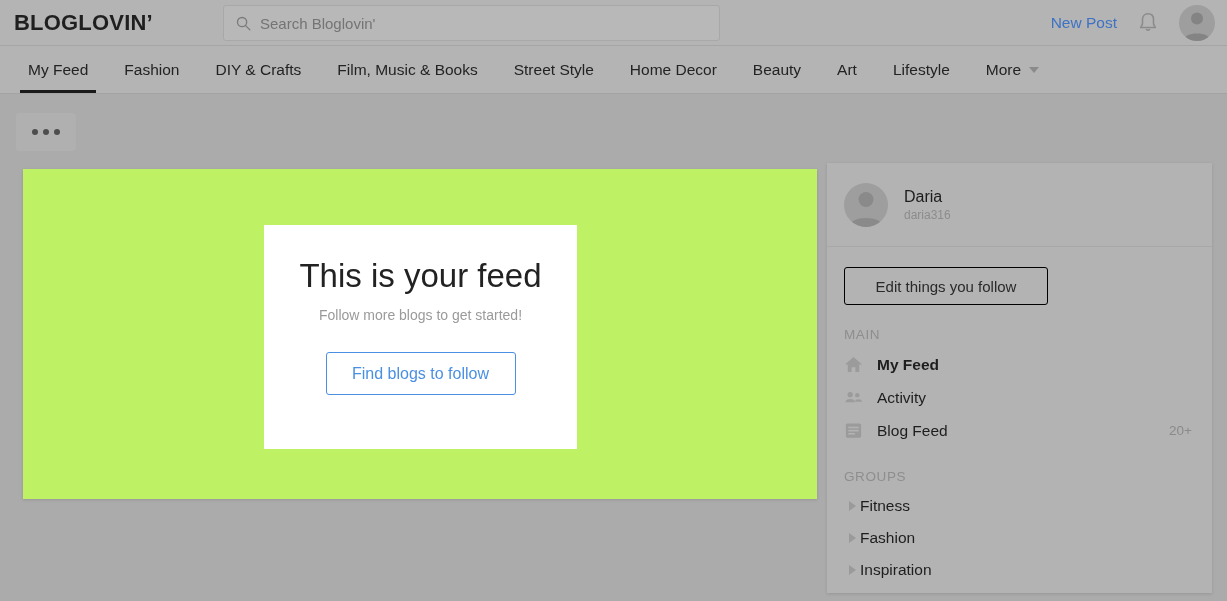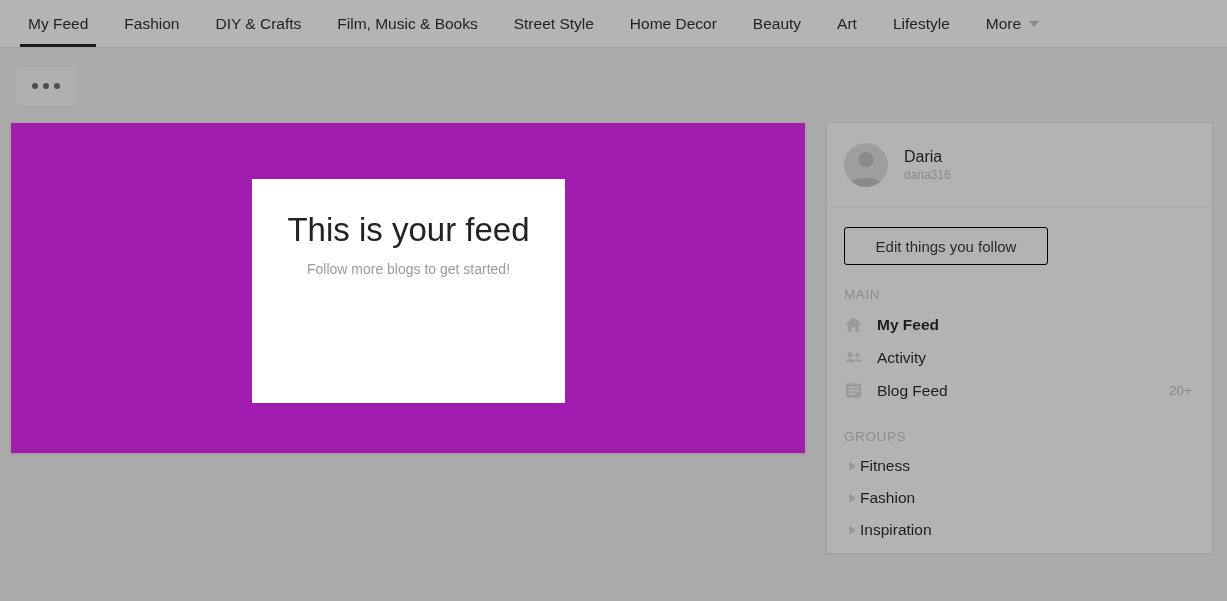--- a/index.html
+++ b/index.html
@@ -121,23 +121,23 @@
     background: #b0b0b0;
     border-radius: 4px;
     display: flex; align-items: center; justify-content: center;
     gap: 5px;
     cursor: pointer;
   }
   .more-dot { width: 6px; height: 6px; border-radius: 50%; background: #4d4d4d; }
 
   .feed-panel {
     position: absolute;
-    left: 11px; top: 75px;
+    left: 23px; top: 75px;
     width: 794px; height: 330px;
-    background: #a21caf;
+    background: #bef264;
     box-shadow: 0 1px 3px rgba(0,0,0,0.12);
   }
 
   .empty-card {
     position: absolute;
     left: 241px; top: 56px;
     width: 313px; height: 224px;
     background: #ffffff;
     display: flex;
     flex-direction: column;
@@ -164,21 +164,21 @@
     background: #ffffff;
     color: #4a90e2;
     font-family: "Liberation Sans", sans-serif;
     font-size: 16px;
     cursor: pointer;
   }
 
   
   .sidebar {
     position: absolute;
-    left: 827px; top: 75px;
+    left: 827px; top: 69px;
     width: 385px; height: 430px;
     background: #b3b3b3;
     box-shadow: 0 1px 3px rgba(0,0,0,0.12);
   }
   .profile {
     height: 84px;
     display: flex; align-items: center;
     padding-left: 17px;
     border-bottom: 1px solid #a8a8a8;
   }
@@ -229,20 +229,45 @@
     border-bottom: 5px solid transparent;
     border-left: 7px solid #9a9a9a;
   }
   .group-label { margin-left: 4px; font-size: 15.5px; color: #1e1e1e; }
 </style>
 </head>
 <body>
 
 <div id="page">
 
+  <div class="header">
+    <div class="logo">BLOGLOVIN’</div>
+
+    <div class="search-wrap">
+      <svg class="search-icon" viewBox="0 0 24 24">
+        <circle cx="10" cy="10" r="6.5" fill="none" stroke="#7b7b7b" stroke-width="1.9"></circle>
+        <line x1="15" y1="15" x2="21" y2="21" stroke="#7b7b7b" stroke-width="1.9" stroke-linecap="round"></line>
+      </svg>
+      <input class="search-input" type="text" placeholder="Search Bloglovin'" style="">
+    </div>
+
+    <div class="header-right">
+      <a class="new-post" href="#">New Post</a>
+      <svg class="bell-icon" viewBox="0 0 24 26">
+        <path d="M12 3 C8.2 3 6 5.6 6 9.2 V14 L4 18 H20 L18 14 V9.2 C18 5.6 15.8 3 12 3 Z" fill="none" stroke="#8b8b8b" stroke-width="1.7" stroke-linejoin="round"></path>
+        <path d="M10 19.5 a2.2 2.2 0 0 0 4 0" fill="none" stroke="#8b8b8b" stroke-width="1.7"></path>
+      </svg>
+      <div class="avatar-header">
+        <svg viewBox="0 0 36 36" width="36" height="36">
+          <circle cx="18" cy="13.5" r="6" fill="#848484"></circle>
+          <path d="M4 36 C4 26 32 26 32 36 Z" fill="#848484"></path>
+        </svg>
+      </div>
+    </div>
+  </div>
 
   <div class="navbar">
     <div class="nav-item active">
       <span>My Feed</span>
     </div>
     <div class="nav-item">
       <span>Fashion</span>
     </div>
     <div class="nav-item">
       <span>DIY &amp; Crafts</span>
@@ -276,20 +301,21 @@
     <div class="more-btn">
       <span class="more-dot"></span>
       <span class="more-dot"></span>
       <span class="more-dot"></span>
     </div>
 
     <div class="feed-panel">
       <div class="empty-card">
         <div class="empty-title">This is your feed</div>
         <div class="empty-sub">Follow more blogs to get started!</div>
+        <button class="find-btn">Find blogs to follow</button>
       </div>
     </div>
 
     <div class="sidebar">
 
       <div class="profile">
         <div class="avatar-side">
           <svg viewBox="0 0 44 44" width="44" height="44">
             <circle cx="22" cy="16.5" r="7.5" fill="#8a8a8a"></circle>
             <path d="M5 44 C5 32 39 32 39 44 Z" fill="#8a8a8a"></path>

